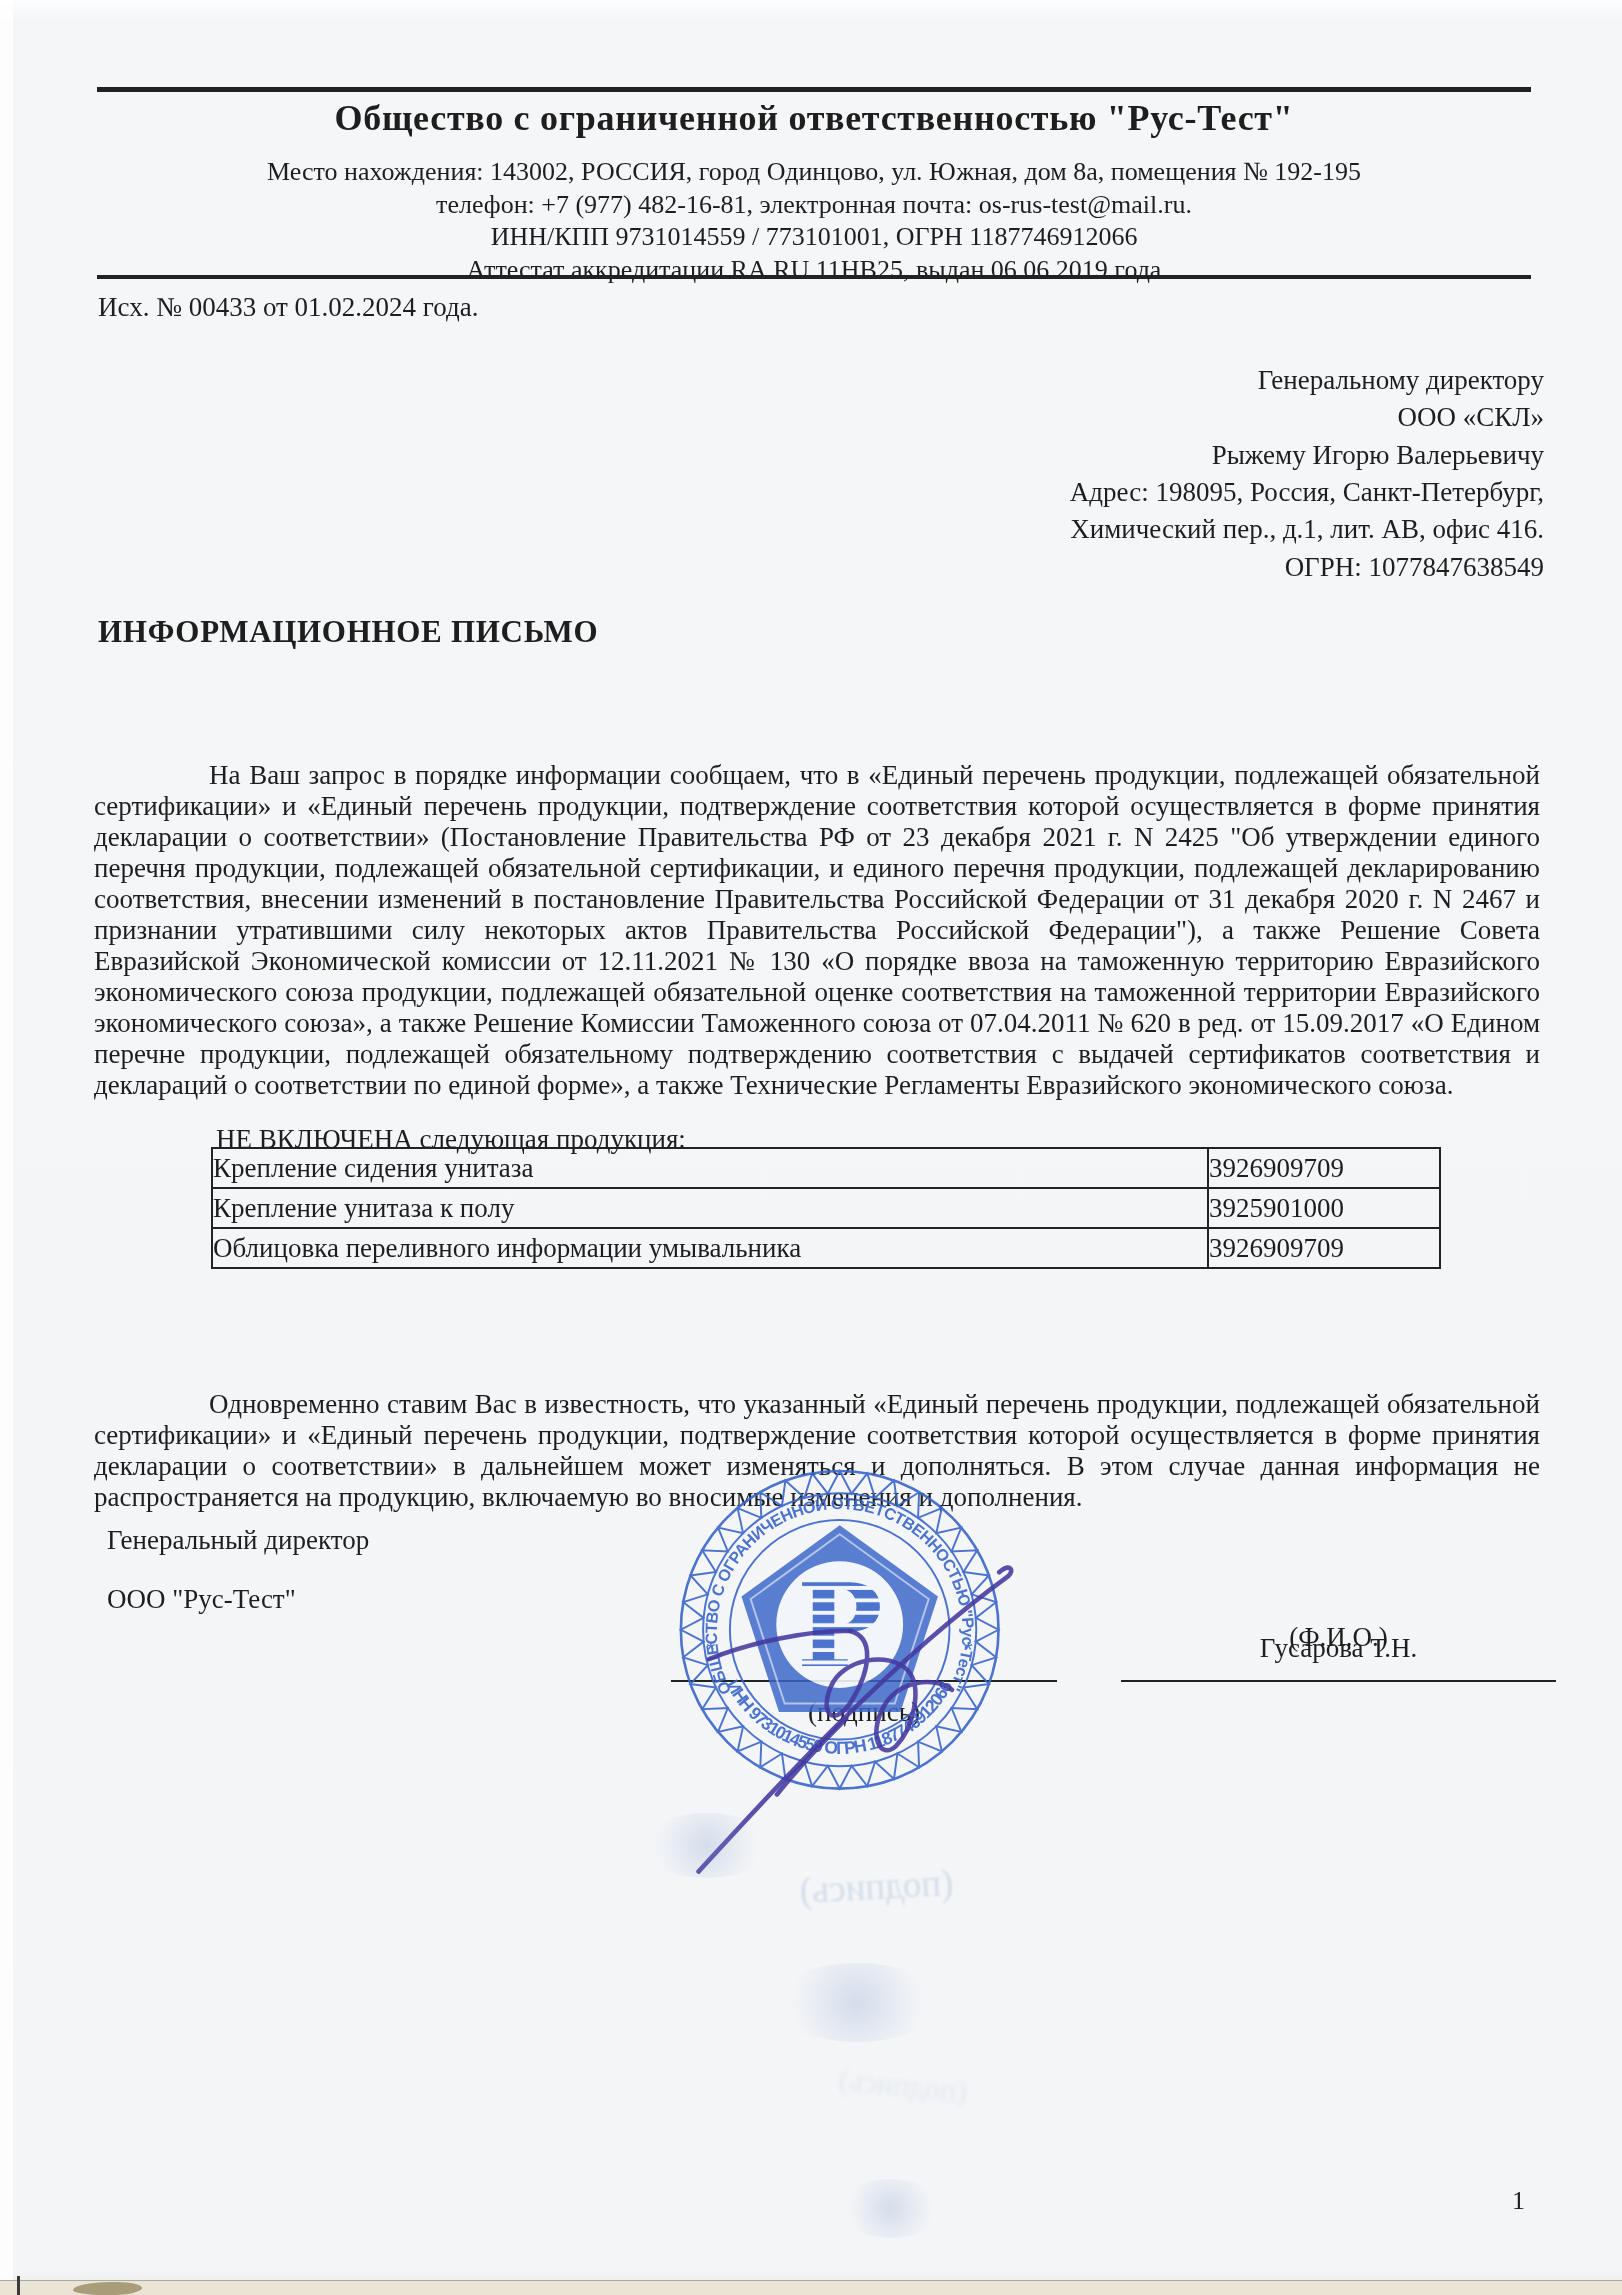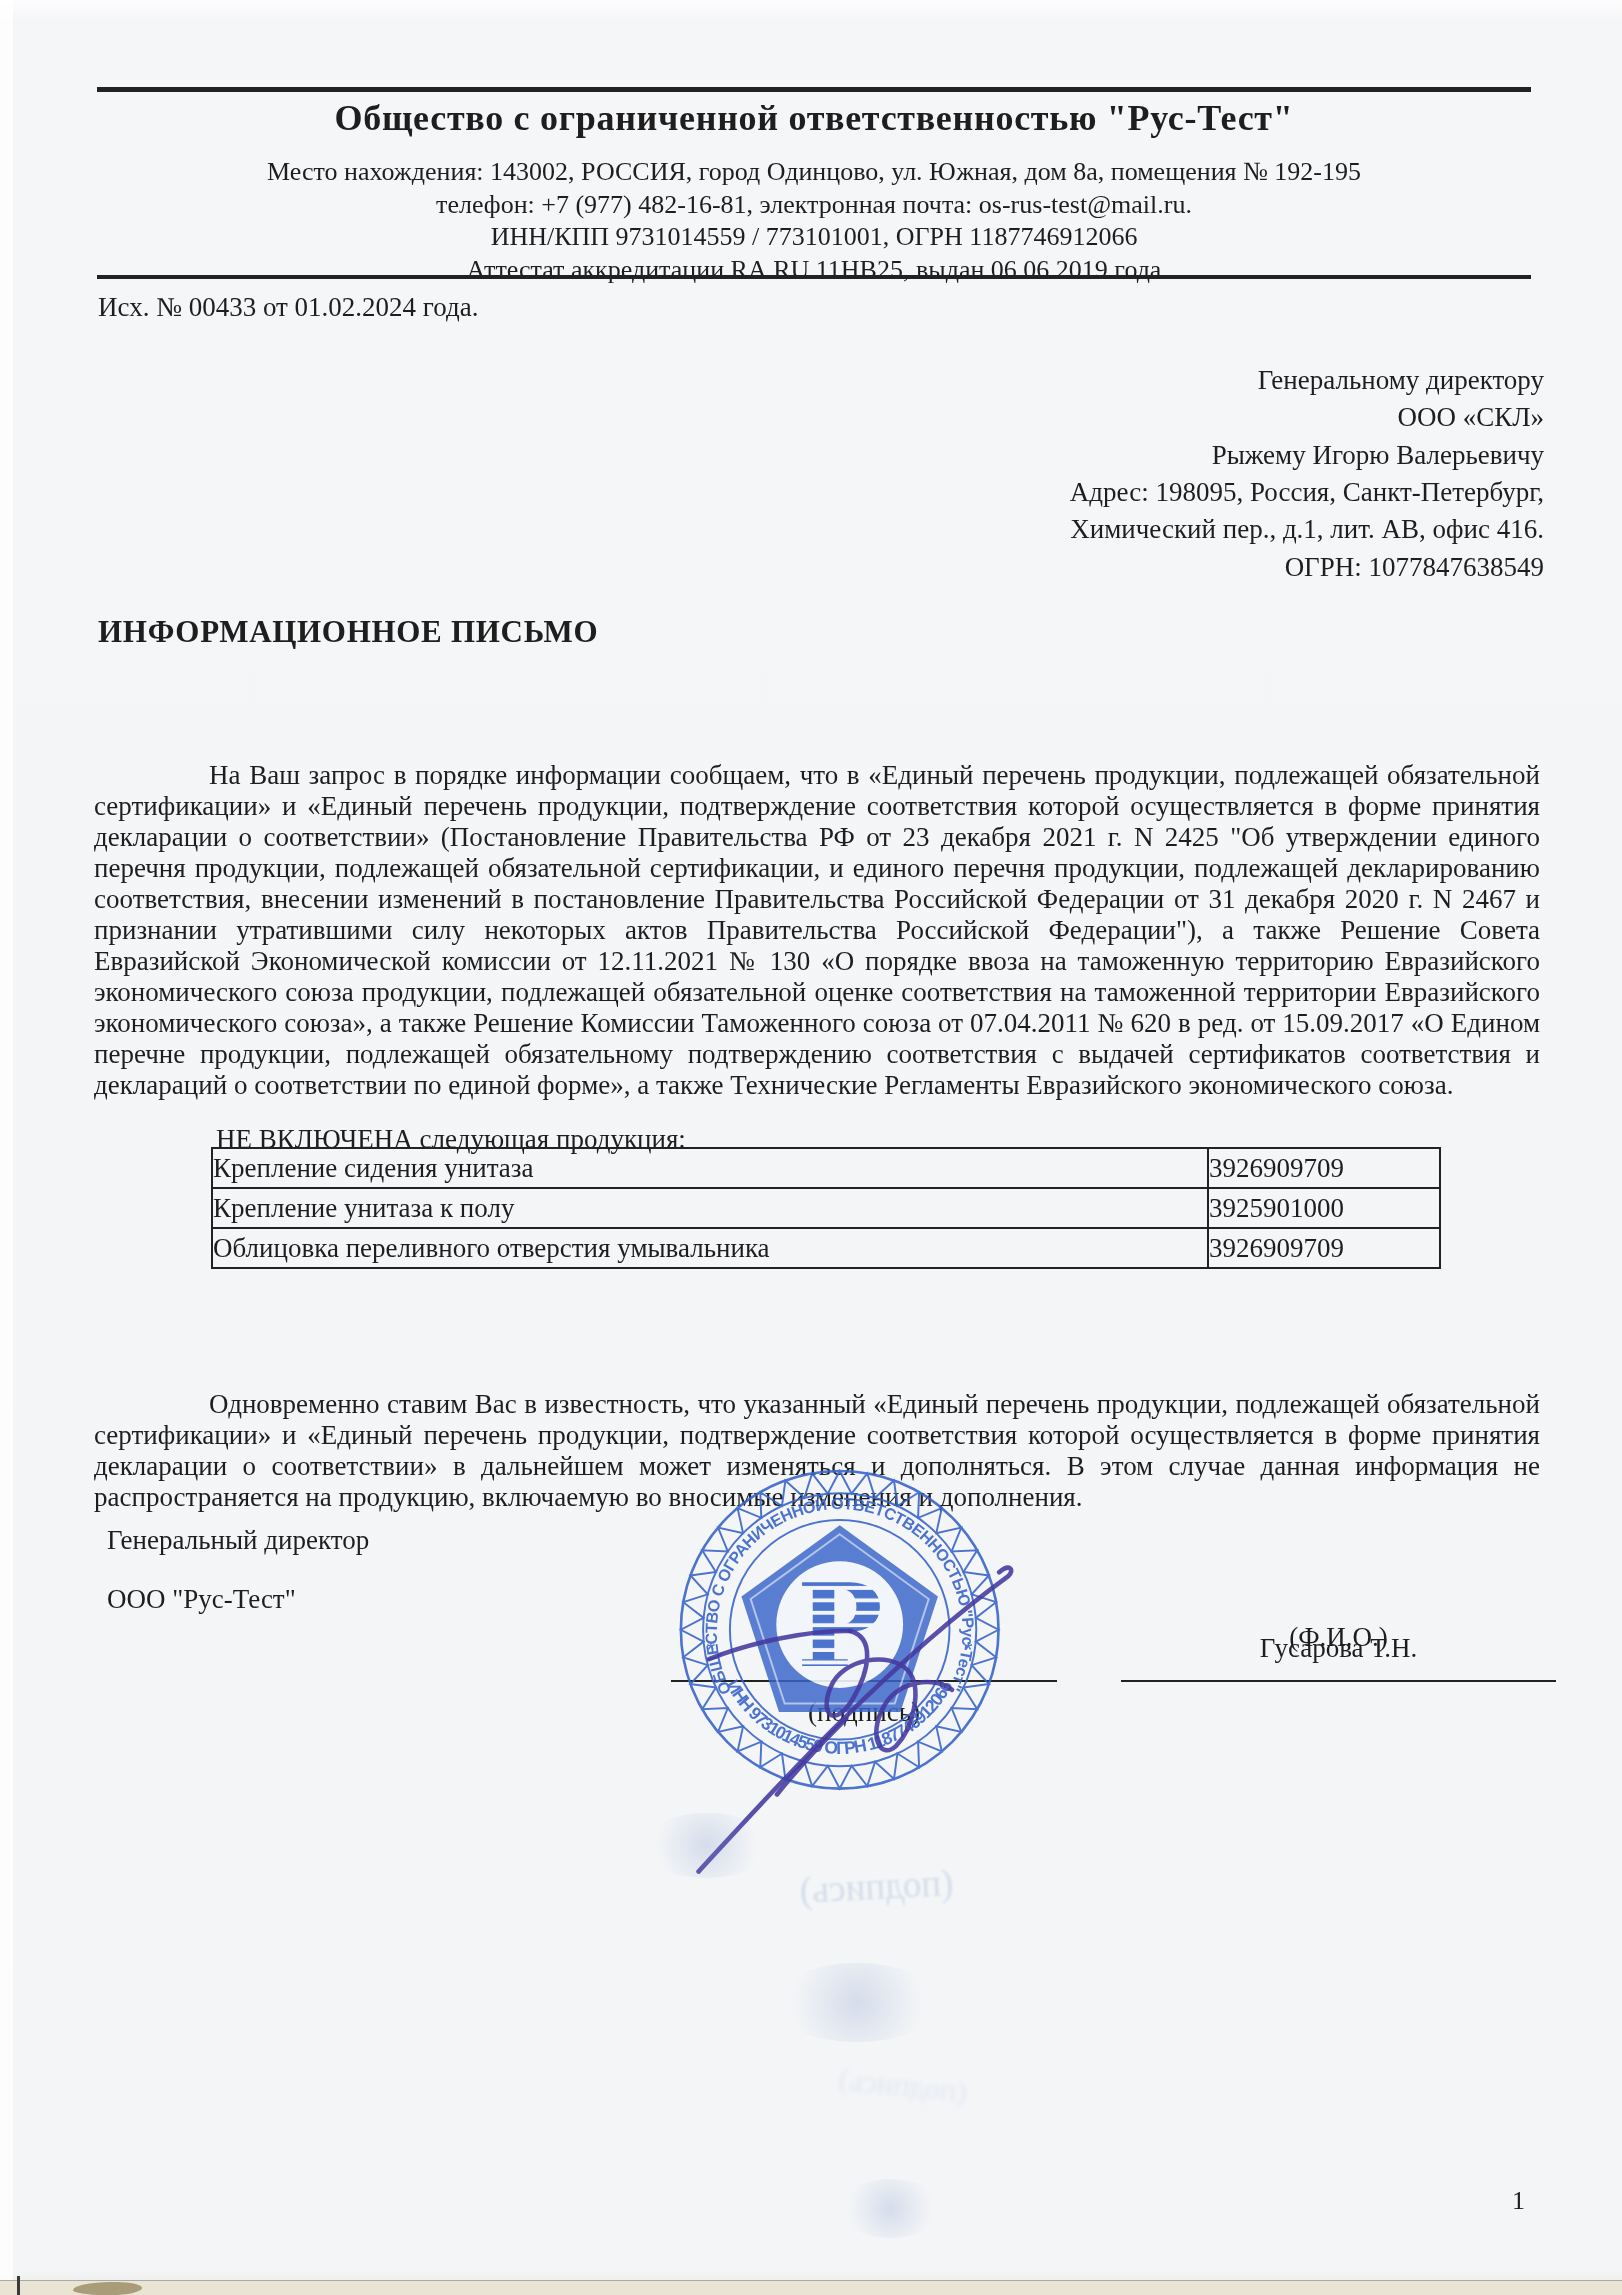--- a/index.html
+++ b/index.html
@@ -81,21 +81,21 @@
     <tbody>
     <tr>
       <td class="name">Крепление сидения унитаза</td>
       <td class="code">3926909709</td>
     </tr>
     <tr>
       <td class="name">Крепление унитаза к полу</td>
       <td class="code">3925901000</td>
     </tr>
     <tr>
-      <td class="name">Облицовка переливного отверстия умывальника</td>
+      <td class="name">Облицовка переливного информации умывальника</td>
       <td class="code">3926909709</td>
     </tr>
   </tbody>
     </table>
 
   <div class="abs para indent" style="top:1349px;">Одновременно ставим Вас в известность, что указанный «Единый перечень продукции, подлежащей обязательной сертификации» и «Единый перечень продукции, подтверждение соответствия которой осуществляется в форме принятия декларации о соответствии» в дальнейшем может изменяться и дополняться. В этом случае данная информация не распространяется на продукцию, включаемую во вносимые изменения и дополнения.</div>
 
   <div class="abs sig-label" style="left:107px;top:1525px;">Генеральный директор</div>
   <div class="abs sig-label" style="left:107px;top:1584px;">ООО "Рус-Тест"</div>
 

